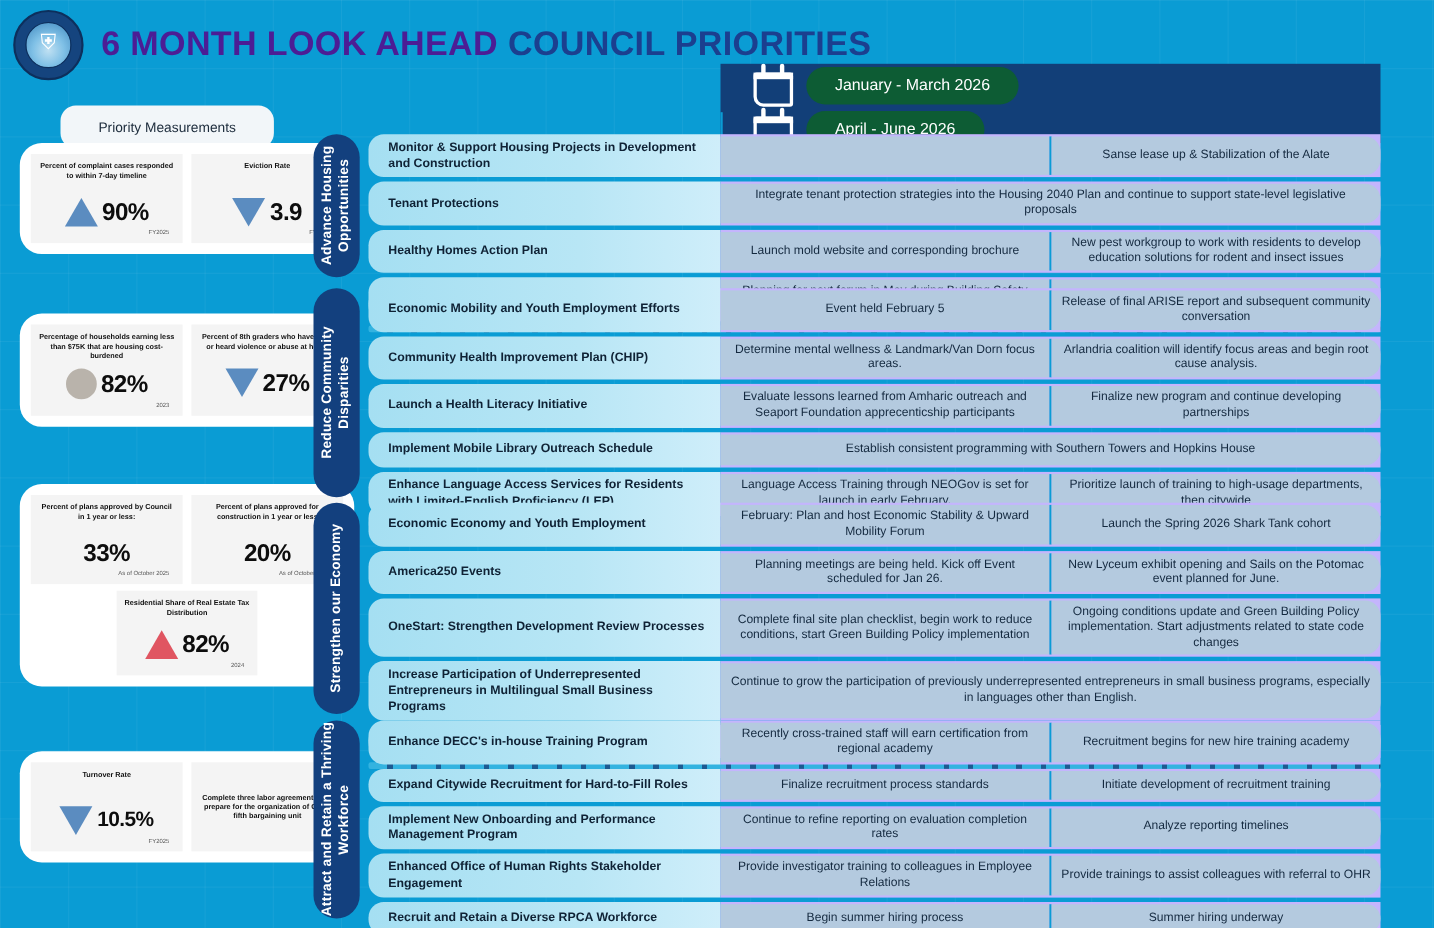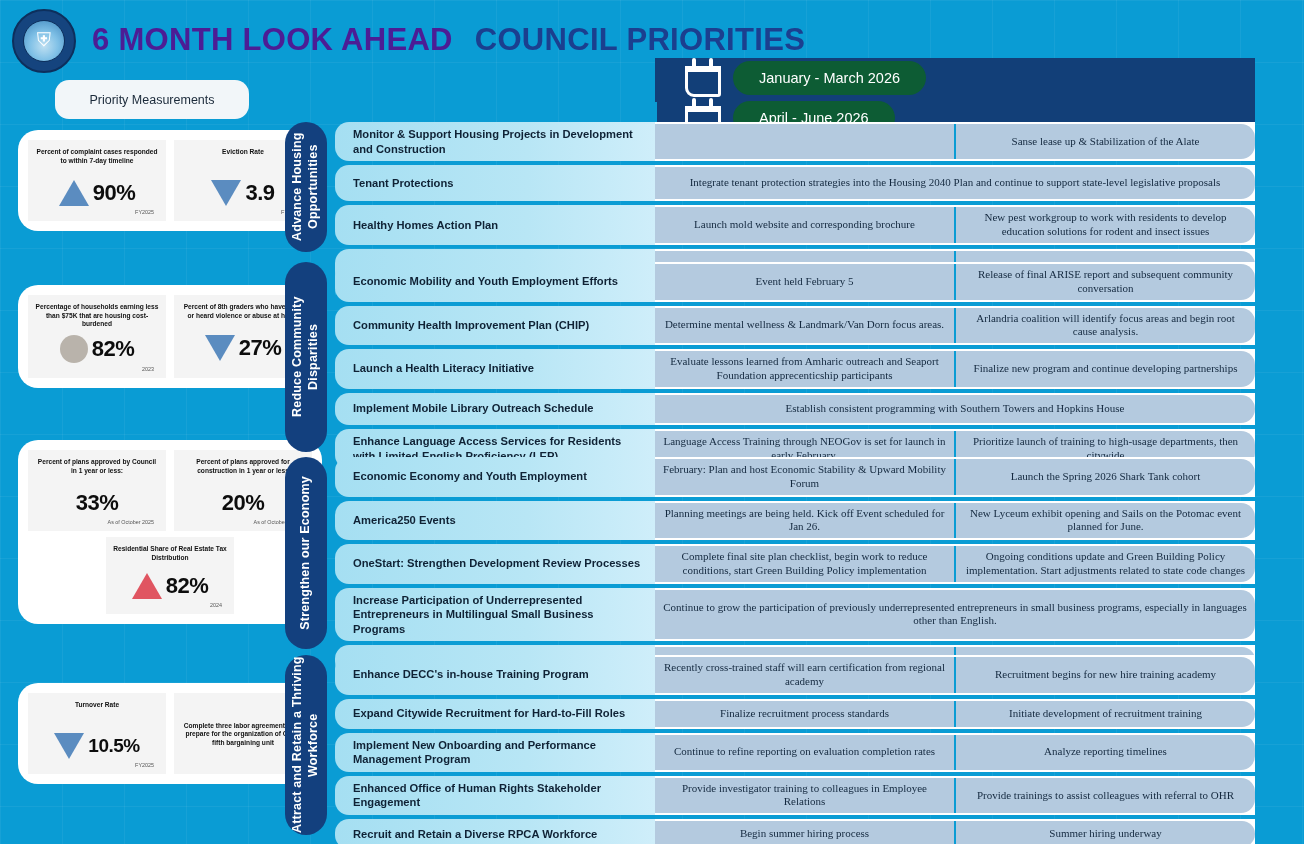--- a/index.html
+++ b/index.html
@@ -36,21 +36,21 @@
     position: absolute; left: 50%; top: 46%; transform: translate(-50%,-50%);
     color: #ffffff; font-size: 19px; line-height: 1;
   }
   #title { position: absolute; left: 92px; top: 22px; white-space: nowrap; }
   #title .t1 {
     font-size: 31px; font-weight: bold; color: #4c1d95;
     letter-spacing: 0.3px;
   }
   #title .t2 {
     font-size: 31px; font-weight: bold; color: #1b3f8f;
-    letter-spacing: 0.3px; margin-left: 22px; text-align: right;
+    letter-spacing: 0.3px; margin-left: 9px; text-align: right;
   }
 
   
   #date-band {
     position: absolute; left: 655px; top: 58px; width: 600px; height: 72px;
     background: #123f78; display: flex; flex-direction: column;
   }
   .date-cell {
     flex: 1; display: flex; align-items: center; gap: 10px;
     padding-left: 28px; position: relative;
@@ -73,21 +73,21 @@
     background: #fff; border-radius: 2px;
   }
   .cal-icon .r1 { left: 9px; } .cal-icon .r2 { left: 26px; }
   .date-pill {
     background: #0d5c34; color: #fff; border-radius: 22px;
     padding: 9px 26px; font-size: 14.5px; white-space: nowrap;
   }
 
   
   #pm-pill {
-    position: absolute; left: 55px; top: 80px; width: 194px; height: 39px;
+    position: absolute; left: 55px; top: 96px; width: 194px; height: 39px;
     background: #f2f6f9; border-radius: 14px;
     display: flex; align-items: center; justify-content: center;
     font-size: 12.5px; color: #1b2a3a;
   }
 
   
   .metric-card {
     position: absolute; left: 18px; width: 304px;
     background: #ffffff; border-radius: 20px; padding: 10px;
   }
@@ -140,21 +140,21 @@
   .group { position: absolute; left: 335px; width: 920px; }
   .row { display: flex; margin-bottom: 4px; position: relative; }
   .row-label {
     width: 320px; flex: 0 0 320px;
     background: linear-gradient(to right, #a5dff2 0%, #b8e6f5 60%, #cfeefa 100%);
     border-radius: 14px 0 0 14px;
     display: flex; align-items: center;
     padding: 5px 10px 5px 18px;
     font-size: 11.2px; font-weight: bold; color: #0f2235; line-height: 1.3;
   }
-  .cells { flex: 1; display: flex; background: #ffffff; padding: 0 0 0 0; font-family: Liberation Serif, serif; }
+  .cells { flex: 1; display: flex; background: #c4b5fd; padding: 0 0 0 0; }
   .cell {
     flex: 1; background: #b4cadf; margin: 2px 0;
     display: flex; align-items: center; justify-content: center;
     text-align: center; font-size: 11px; color: #14293f; line-height: 1.25;
     padding: 4px 8px;
   }
   .cell.first { border-radius: 0; }
   .cell.last { border-radius: 0 14px 14px 0; }
   .cell.span2 { flex: 2; border-radius: 0 14px 14px 0; }
   .cells .divider { width: 2px; background: #0a9cd4; margin: 2px 0; }

